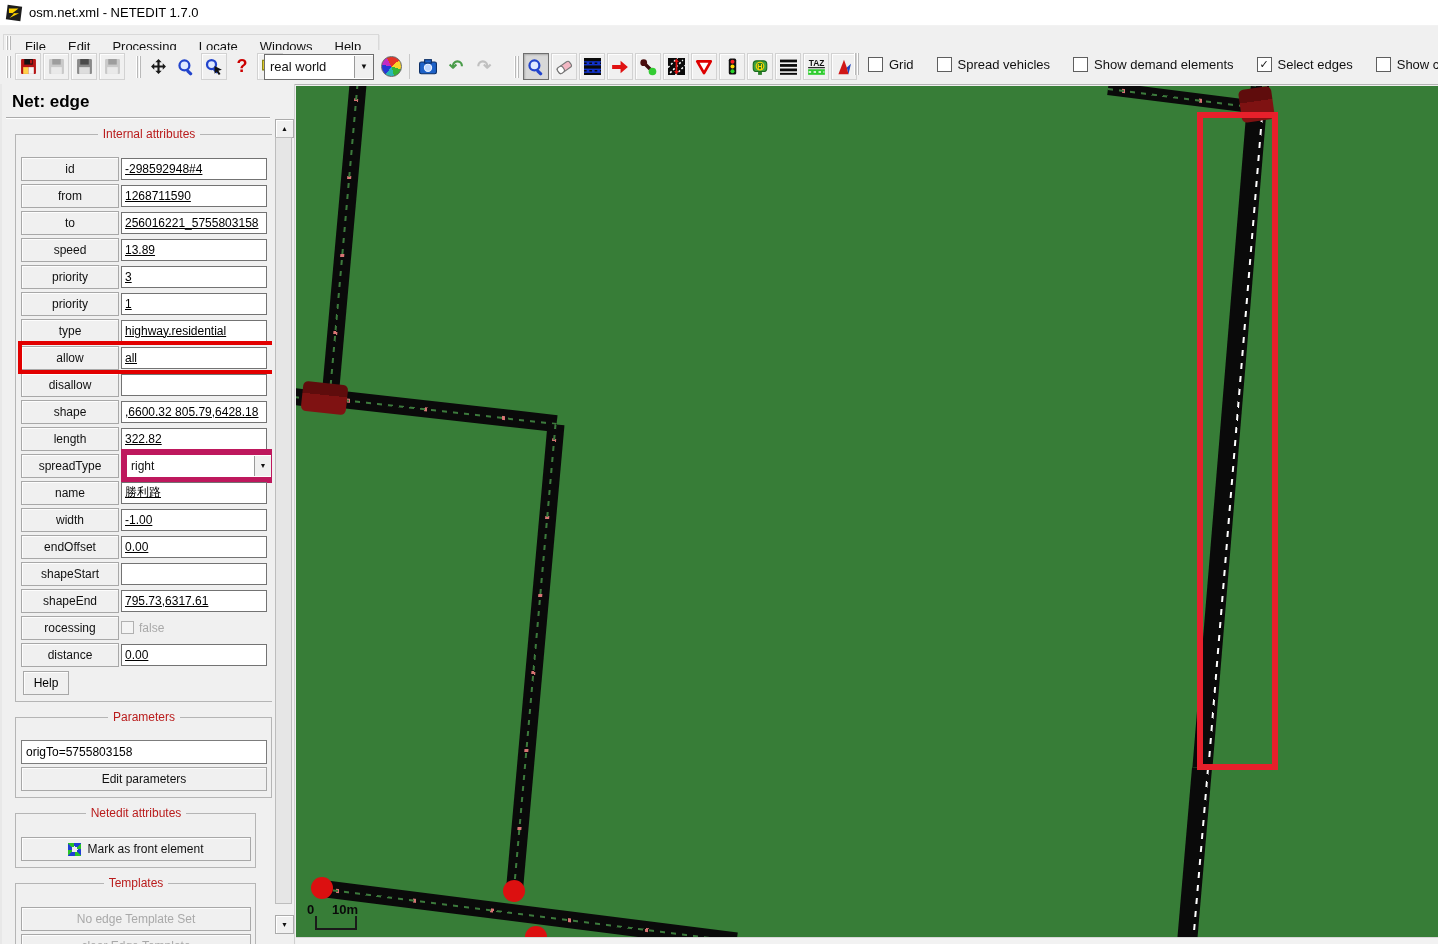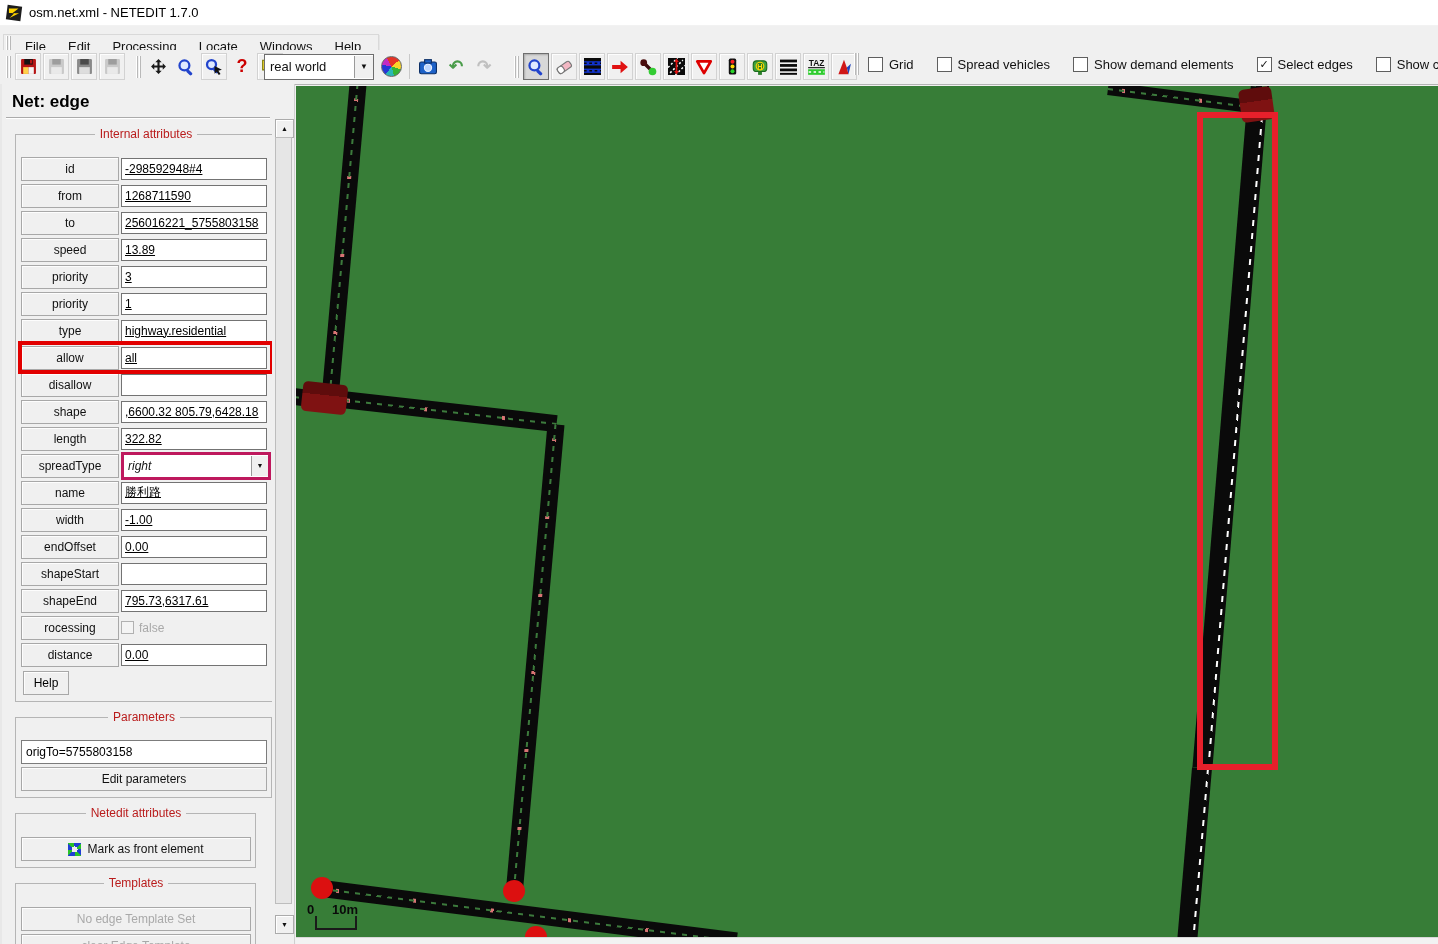--- a/index.html
+++ b/index.html
@@ -48,21 +48,21 @@
   .pdivider{position:absolute;left:4px;top:33px;width:264px;height:1px;background:#ababab;box-shadow:0 1px 0 #fff;}
   .pscroll{position:absolute;left:4px;top:35px;width:266px;bottom:0;overflow:hidden;}
   fieldset{border:1px solid #b5b5b5;margin:8px 16px 0 9px;padding:2px 4px 6px 5px;}
   legend{font-size:12px;color:#b91c1c;padding:0 5px;margin:12px auto;text-align:left;}
   .arow{height:27px;display:flex;align-items:center;position:relative;}
   .arow.hl{outline:4px solid #e20000;outline-offset:-1px;z-index:5;}
   .akey{width:98px;height:24px;background:#f0f0f0;border:1px solid #a8a8a8;box-shadow:inset 1px 1px 0 #fdfdfd;
         font-size:12px;color:#111;font-family:inherit;}
   .aval{flex:1;display:flex;align-items:center;padding-left:2px;}
   .ain{width:138px;height:20px;border:1px solid #737373;background:#fff;font-size:12px;padding:0 3px;font-family:inherit;color:#000;text-decoration:underline;}
-  .acombo{width:144px;height:22px;border:3px solid #be185d;background:#fff;display:flex;align-items:center;font-style:italic;}
+  .acombo{width:144px;height:22px;border:6px solid #be185d;background:#fff;display:flex;align-items:center;}
   .acombo .ct{flex:1;padding:0 4px;font-size:12px;}
   .acombo .carr{width:16px;height:20px;background:#f0f0f0;border-left:1px solid #9a9a9a;
                 display:flex;align-items:center;justify-content:center;font-size:7px;}
   .acb{width:11px;height:11px;border:1px solid #b1b1b1;background:#f4f4f4;margin-right:5px;}
   .acbl{color:#a9a9a9;font-size:12px;}
   .helpbtn{width:46px;height:24px;margin:3px 0 0 2px;background:#f0f0f0;border:1px solid #a8a8a8;
            box-shadow:inset 1px 1px 0 #fdfdfd;font-size:12px;font-family:inherit;}
   .pbtn{display:block;width:100%;height:24px;margin-top:3px;background:#f0f0f0;border:1px solid #a8a8a8;
         box-shadow:inset 1px 1px 0 #fdfdfd;font-size:12px;font-family:inherit;color:#111;}
   .pbtn:disabled{color:#a9a9a9;}

